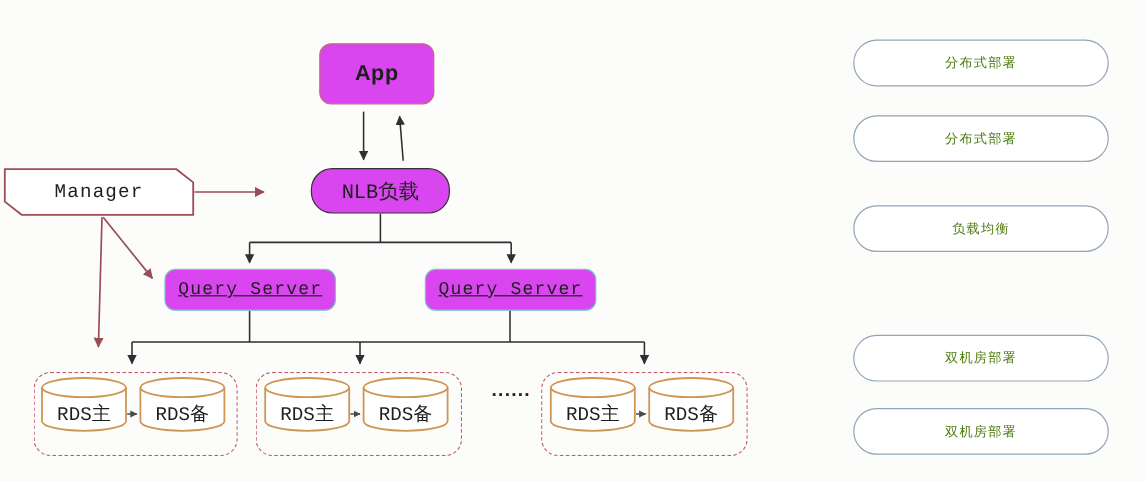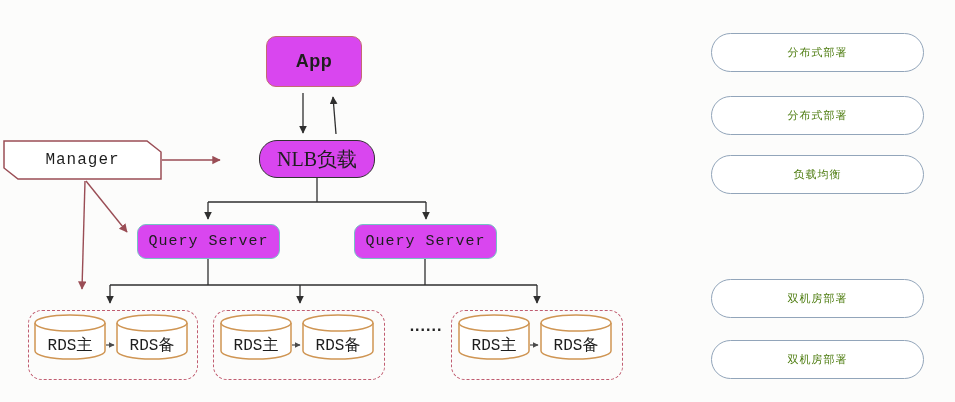--- a/index.html
+++ b/index.html
@@ -15,34 +15,35 @@
     background:#d946ef;box-sizing:border-box;
   }
   .node-app{
     left:266px;top:36px;width:96px;height:51px;
     border:1.5px solid #c36b72;border-radius:10px;
     font-weight:bold;font-size:18px;letter-spacing:.5px;
   }
   .node-nlb{
     left:259px;top:140px;width:116px;height:38px;
     border:1.5px solid #333333;border-radius:18px;
-    font-size:20px;
-    font-family:Liberation Serif, serif;
+    font-size:17px;
+    font-family:Liberation Mono, monospace;
   }
   .node-manager-label{
     left:20px;top:146px;width:125px;height:28px;
     background:transparent;
     font-size:16px;letter-spacing:1px;
     font-family:"Liberation Mono","DejaVu Sans Mono",monospace;
   }
   .node-qs{
     top:224px;width:143px;height:35px;
     border:1.5px solid #74c3c4;border-radius:9px;
     font-size:15px;letter-spacing:1px;
     font-family:"Liberation Mono","DejaVu Sans Mono",monospace;
+    text-decoration:underline;
   }
   .node-qs.left{left:137px;}
   .node-qs.right{left:354px;}
   .rds-group{
     position:absolute;top:310px;height:70px;box-sizing:border-box;
     border:1.5px dashed #c05c70;border-radius:14px;background:transparent;
   }
   .rds-group.g1{left:28px;width:170px;}
   .rds-group.g2{left:213px;width:172px;}
   .rds-group.g3{left:451px;width:172px;}
@@ -58,21 +59,21 @@
     font-size:16px;font-weight:bold;letter-spacing:1px;color:#222;
   }
   .pill{
     position:absolute;left:711px;width:213px;height:39px;box-sizing:border-box;
     border:1.5px solid #92a5ba;border-radius:20px;background:#ffffff;
     display:flex;align-items:center;justify-content:center;
     font-size:11px;color:#4d7c0f;letter-spacing:1px;
   }
   .pill.p1{top:33px;}
   .pill.p2{top:96px;}
-  .pill.p3{top:155px;}
+  .pill.p3{top:171px;}
   .pill.p4{top:218px;}
   .pill.p5{top:279px;text-align:center;}
   .pill.p6{top:340px;}
 </style>
 </head>
 <body>
 
 <div id="stage">
 
   <svg id="connector-layer" viewBox="0 0 955 402" xmlns="http://www.w3.org/2000/svg">

